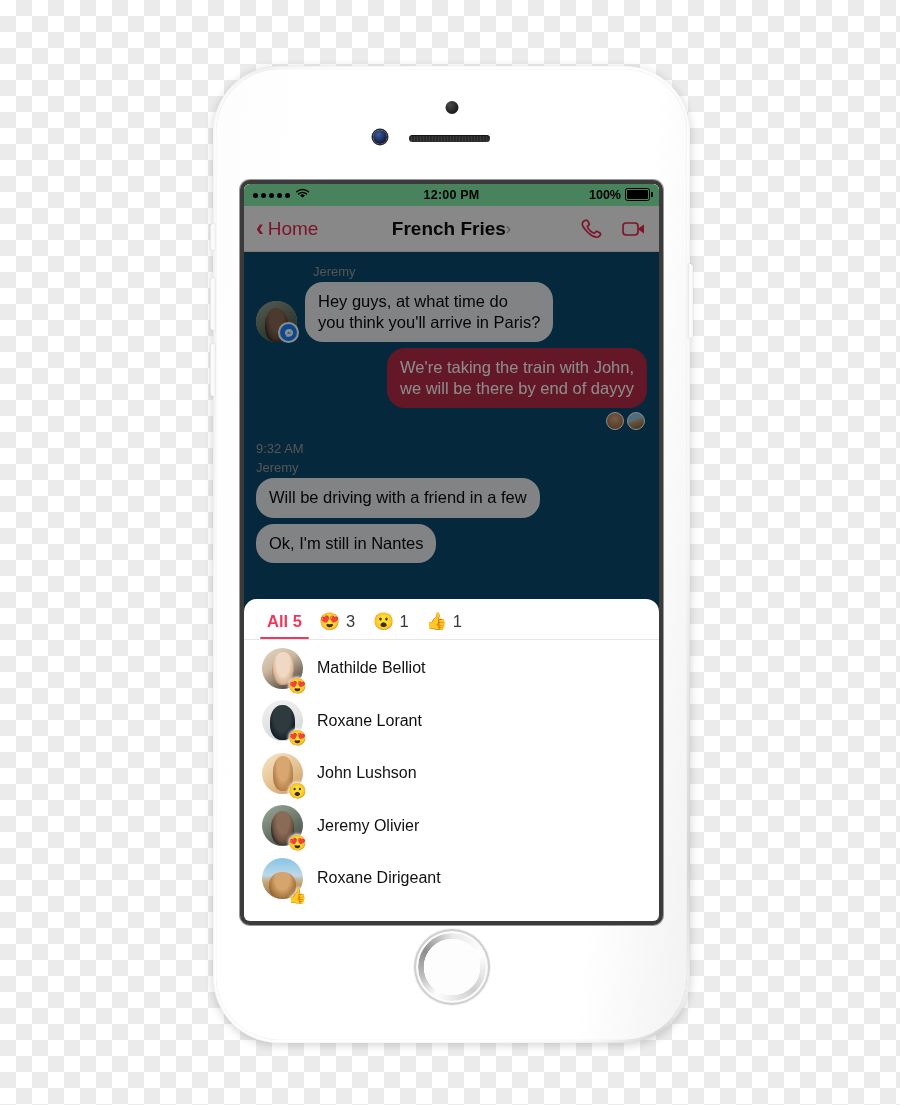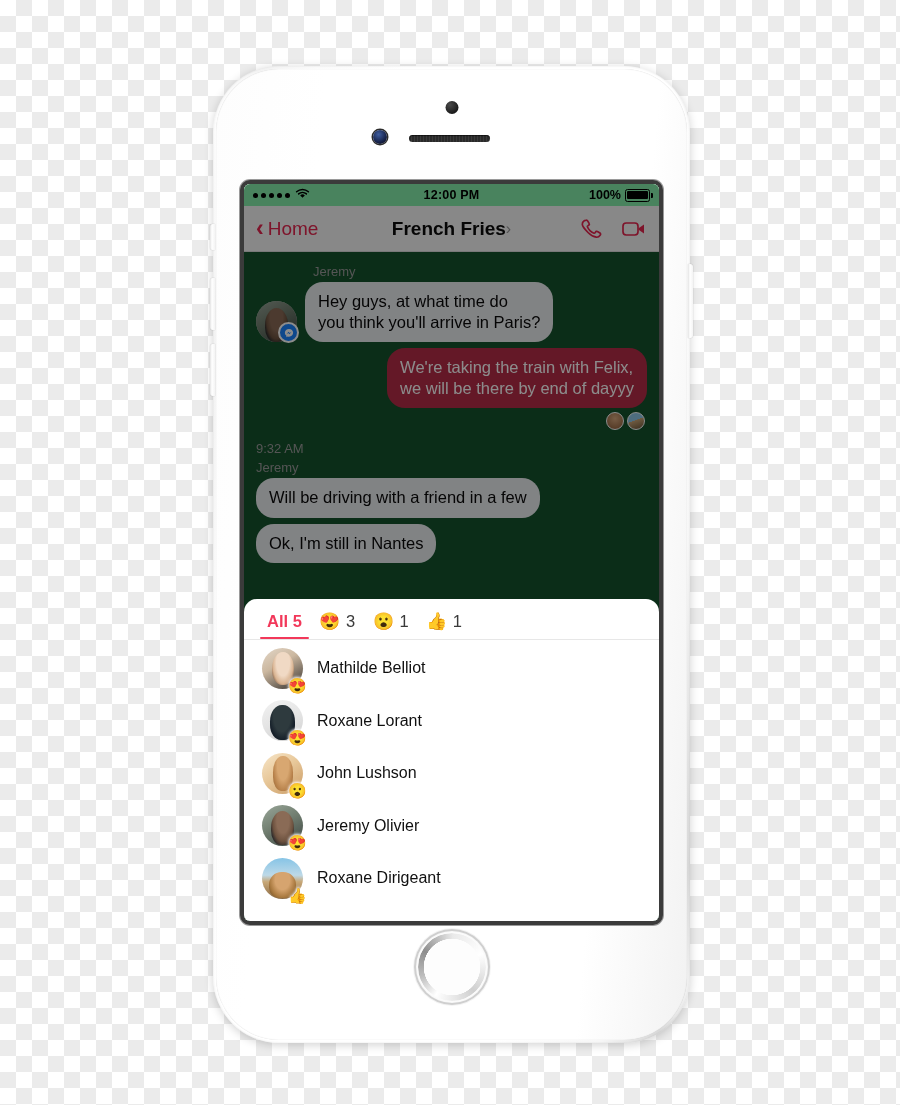--- a/index.html
+++ b/index.html
@@ -114,21 +114,21 @@
     padding:0 9px; font-size:12.5px; font-weight:bold; color:#000;
     position:relative; flex:none;
   }
   #sb-left{display:flex;align-items:center;gap:5px;}
   .dots{display:flex;gap:3px;}
   .dots i{width:5px;height:5px;border-radius:50%;background:#000;display:block;}
   #sb-center{
     position:absolute;left:0;right:0;text-align:center;
     font-size:12.5px;font-weight:bold;letter-spacing:.2px;
   }
-  #sb-right{margin-left:auto;display:flex;align-items:center;gap:4px;font-size:12.5px;font-weight:bold;}
+  #sb-right{margin-left:auto;display:flex;align-items:flex-start;gap:4px;font-size:12.5px;font-weight:bold;}
   .battery{
     width:23px;height:11px;border:1.5px solid #000;border-radius:2.5px;
     position:relative;display:block;
   }
   .battery::before{content:"";position:absolute;inset:1.3px;background:#000;border-radius:1px;}
   .battery::after{content:"";position:absolute;right:-4px;top:3px;width:2px;height:5px;background:#000;border-radius:0 1px 1px 0;}
 
   
   #navbar{
     height:45px;background:#f7f7f7;
@@ -142,21 +142,21 @@
     position:absolute;left:0;right:0;text-align:center;
     font-size:19px;font-weight:bold;color:#0c0c0c;
     display:flex;align-items:center;justify-content:center;
   }
   #nav-title .caret{color:#9a9a9a;font-size:16px;font-weight:400;}
   #nav-actions{margin-left:auto;display:flex;align-items:center;gap:17px;z-index:2;}
   .nav-icon{width:26px;height:24px;color:#e6264f;cursor:pointer;}
   .nav-icon svg{width:100%;height:100%;display:block;}
 
   
-  #thread{flex:1;background:#14532d;padding:8px 12px 0 12px;overflow:hidden;}
+  #thread{flex:1;background:#0c4a6e;padding:8px 12px 0 12px;overflow:hidden;}
   .sender{font-size:13px;color:#9b9b9b;margin:4px 0 3px 57px;}
   .rowin{display:flex;align-items:flex-end;gap:8px;margin-bottom:6px;}
   .avatar{
     width:41px;height:41px;border-radius:50%;flex:none;position:relative;overflow:visible;
     background:#b9bfb8;
   }
   .avatar .ph{
     position:absolute;inset:0;border-radius:50%;overflow:hidden;
     background: linear-gradient(150deg,#9aa79a 0%,#6f7d6e 45%,#3a4340 100%);
   }
@@ -325,21 +325,21 @@
               <svg width="10" height="10" viewBox="0 0 16 16" fill="#fff">
                   <path d="M8 1.6C4.3 1.6 1.4 4.3 1.4 7.7c0 1.9.9 3.6 2.4 4.7v2.3l2.2-1.2c.6.2 1.3.3 2 .3 3.7 0 6.6-2.7 6.6-6.1S11.7 1.6 8 1.6zm.7 8.2L7 8l-3.2 1.8 3.5-3.7 1.7 1.8L12.2 6 8.7 9.8z"></path>
                 </svg>
             </div>
           </div>
           <div class="bubble in">Hey guys, at what time do
 you think you'll arrive in Paris?</div>
         </div>
 
         <div class="rowout">
-          <div class="bubble out">We're taking the train with Felix,
+          <div class="bubble out">We're taking the train with John,
 we will be there by end of dayyy</div>
         </div>
         <div class="receipts">
           <span class="r1"></span>
           <span class="r2"></span>
         </div>
 
         <div class="timestamp">9:32 AM</div>
 
         <div class="sender" style="margin-left:0">Jeremy</div>

